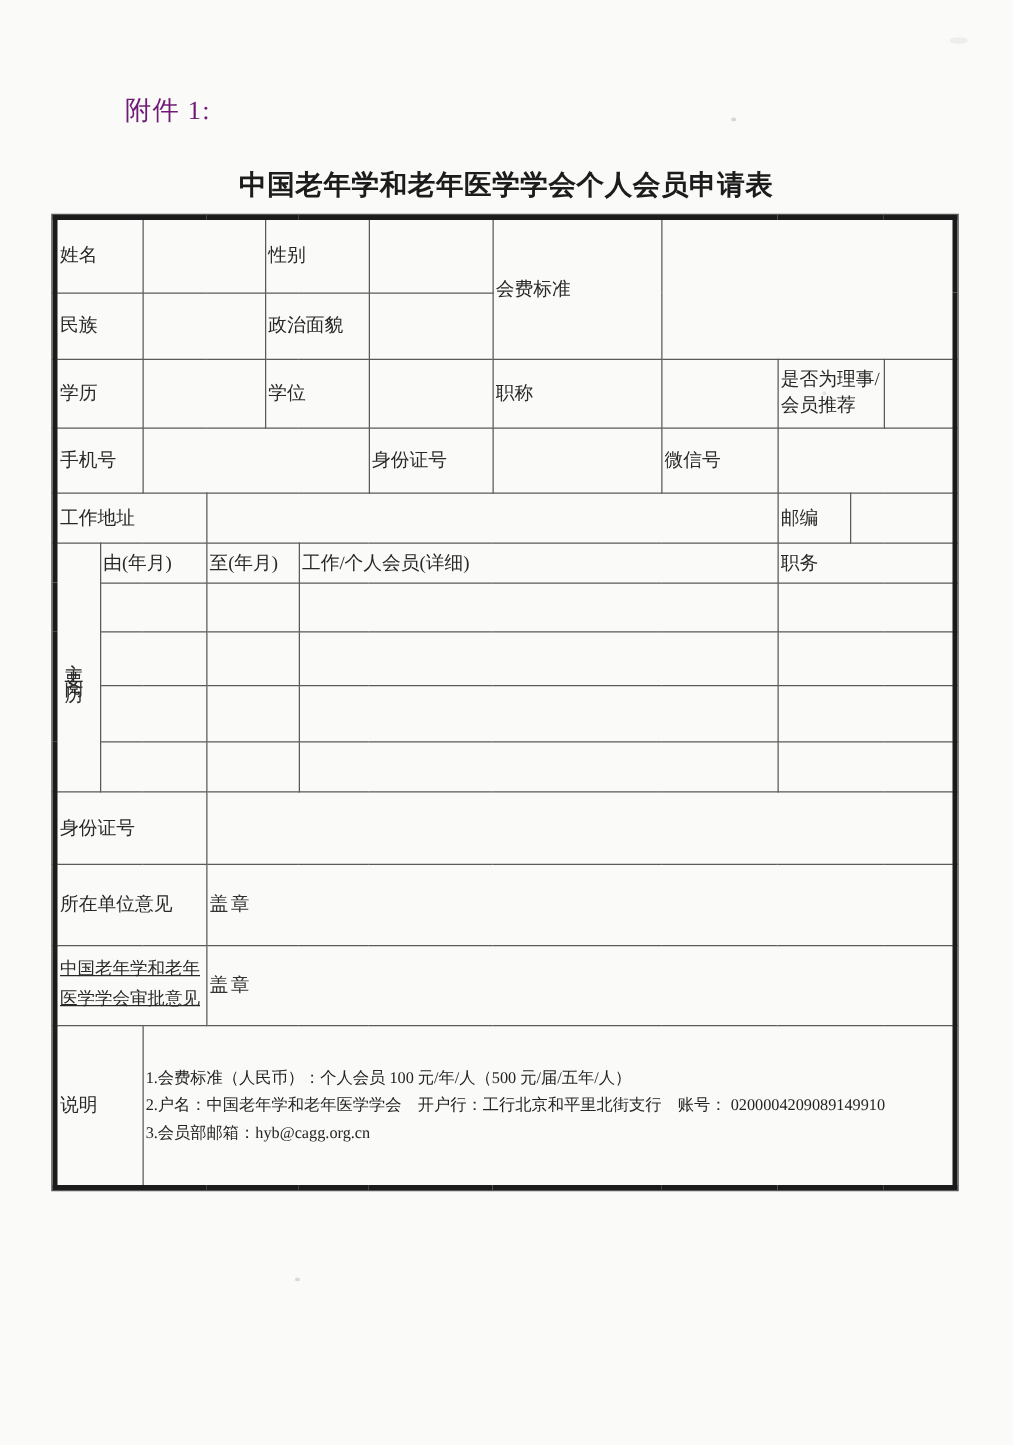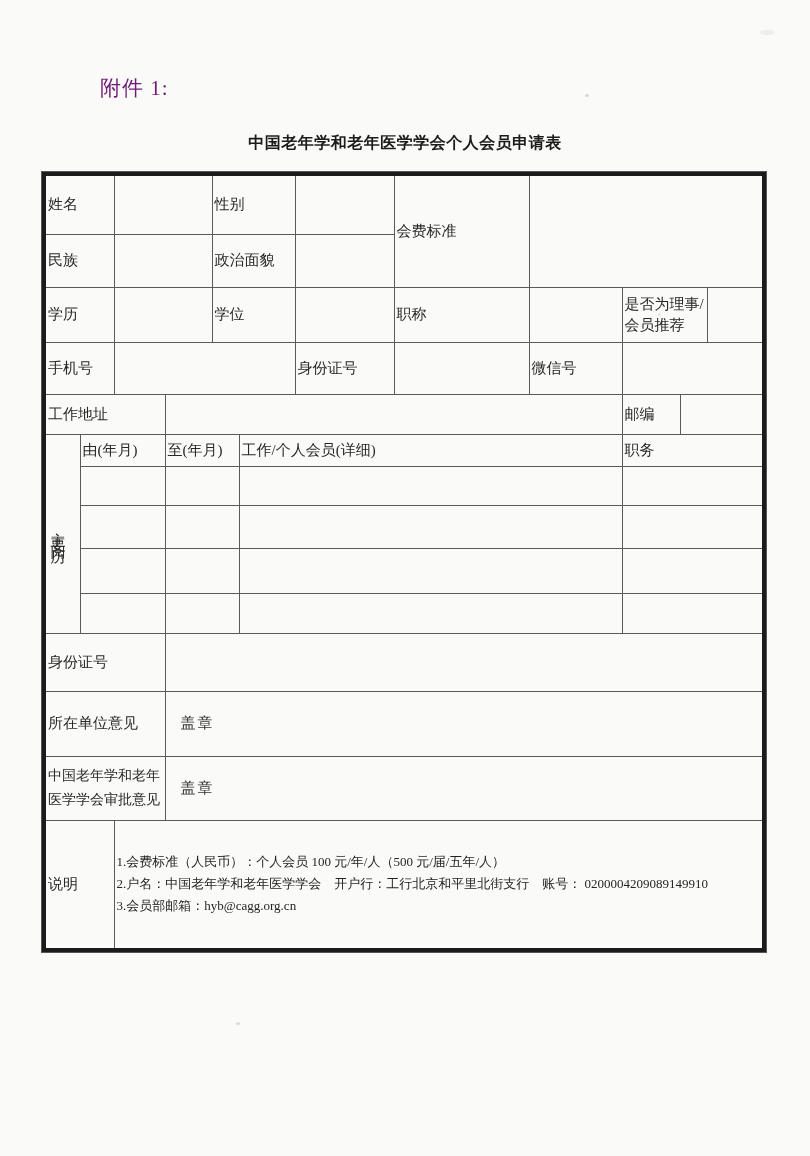--- a/index.html
+++ b/index.html
@@ -10,21 +10,21 @@
     color:#262626;
     position:relative;
     overflow:hidden;
   }
   .attachment{
     position:absolute;left:100px;top:74px;
     font-size:21px;letter-spacing:1px;color:#701a75;
   }
   .doc-title{
     position:absolute;left:0;top:133px;width:810px;
-    text-align:center;font-size:16px;font-weight:bold;
+    text-align:center;font-size:22px;font-weight:bold;
     letter-spacing:0.5px;color:#1c1c1c;
   }
   table.form{
     position:absolute;left:42px;top:172px;
     width:720px;
     border-collapse:collapse;
     table-layout:fixed;
     border:4px solid #1b1b1b;
     outline:1px solid #555;
   }
@@ -47,22 +47,22 @@
     font-size:13px;line-height:22px;white-space:nowrap;color:#242424;
   }
   .vertical-label{
     writing-mode:vertical-rl;
     text-orientation:upright;
     letter-spacing:6px;
     font-size:15px;
     display:inline-block;
     color:#2a2a2a;
   }
-  .approval-line{font-size:14px;line-height:1.75;white-space:nowrap;}
-  .seal{font-size:15px;letter-spacing:2px;color:#333;margin-left:13px;}
+  .approval-line{font-size:14px;line-height:1.75;white-space:nowrap;text-decoration:underline;}
+  .seal{font-size:15px;letter-spacing:2px;color:#333;}
   .speck{position:absolute;background:#b9b9b4;border-radius:50%;opacity:.55;}
   .speck1{left:585px;top:94px;width:4px;height:3px;}
   .speck2{left:658px;top:313px;width:3px;height:3px;opacity:.35;}
   .speck3{left:236px;top:1022px;width:4px;height:3px;opacity:.5;}
   .speck4{left:760px;top:30px;width:14px;height:5px;opacity:.18;border-radius:40%;}
 </style>
 </head>
 <body>
 
 <div class="attachment">附件 1:</div>

